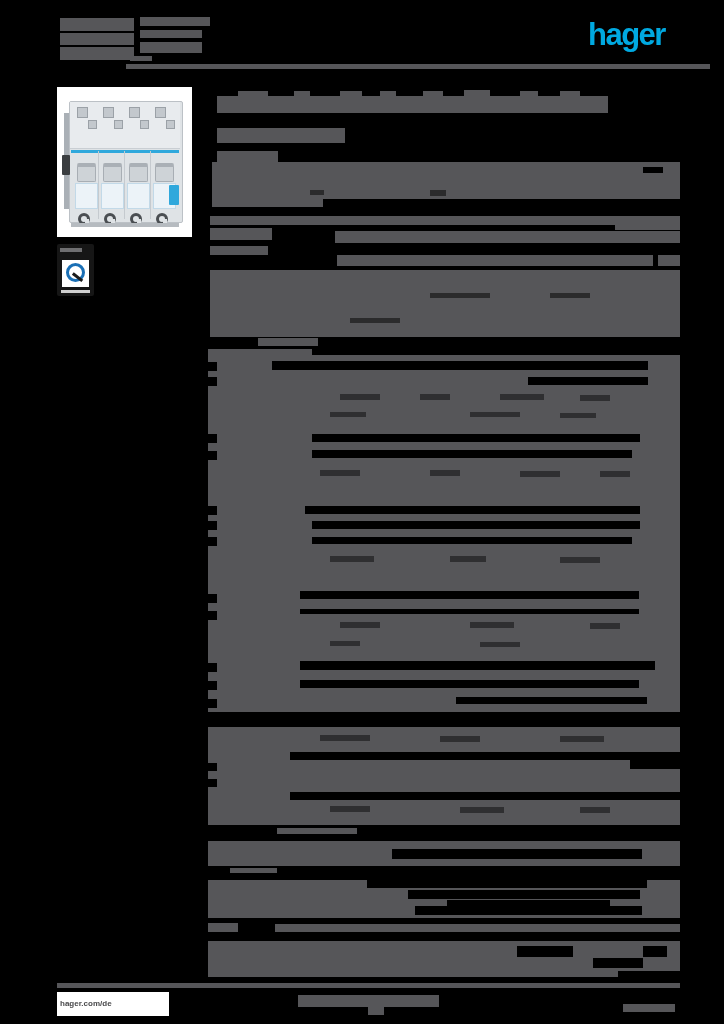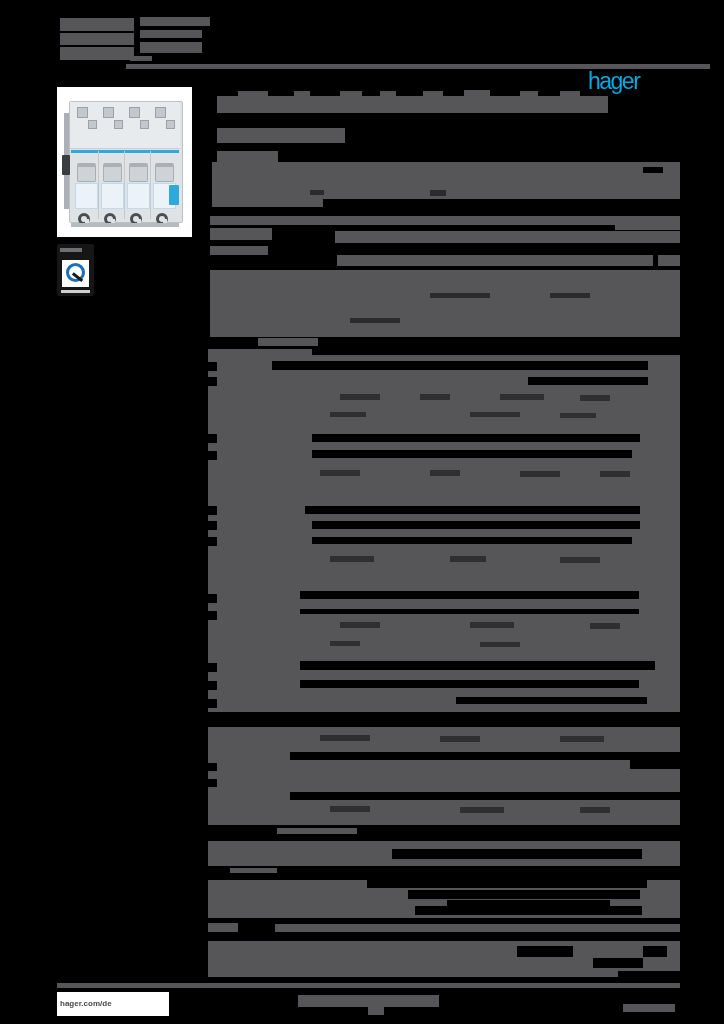--- a/index.html
+++ b/index.html
@@ -2,22 +2,22 @@
 <html style="--background: #000000; --bar: #565659; --black: #000000; --brand-blue: #00a9e1; --photo-bg: #ffffff; --breaker-body: #dfe3e6; --breaker-dark: #3a3d40; --accent-blue: #2fa8dc; --qc-bg: #161616; --qc-blue: #1a6fb5; --footer-text: #4a4a4c;"><head>
 <meta charset="utf-8">
 <style>
   html,body{margin:0;padding:0;background:#000;}
   #page{position:relative;width:724px;height:1024px;background:var(--background,#000);
         overflow:hidden;font-family:"Liberation Sans",sans-serif;}
   .bar{position:absolute;background:var(--bar,#565659);}
   .layer{position:absolute;inset:0;}
   
   #brand{position:absolute;left:588px;top:20px;width:86px;height:32px;
-         color:var(--brand-blue,#00a9e1);font-size:23px;font-weight:400;
-         letter-spacing:-1.5px;font-style:normal;line-height:30px;margin-top:46px;}
+         color:var(--brand-blue,#00a9e1);font-size:31px;font-weight:700;
+         letter-spacing:-1.5px;font-style:normal;line-height:30px;}
   
   #photo{position:absolute;left:57px;top:87px;width:135px;height:150px;
          background:var(--photo-bg,#fff);}
   .pi-body{position:absolute;left:12px;top:14px;width:112px;height:120px;
            background:var(--breaker-body,#dfe3e6);border:1px solid #bcc1c6;border-radius:2px;}
   .pi-topband{position:absolute;left:13px;top:15px;width:110px;height:46px;
               background:#e8ebee;border-bottom:1px solid #c9ced3;}
   .pi-stripe{position:absolute;left:14px;top:63px;width:108px;height:3px;
              background:var(--accent-blue,#2fa8dc);}
   .pi-clip{position:absolute;left:5px;top:68px;width:8px;height:20px;

